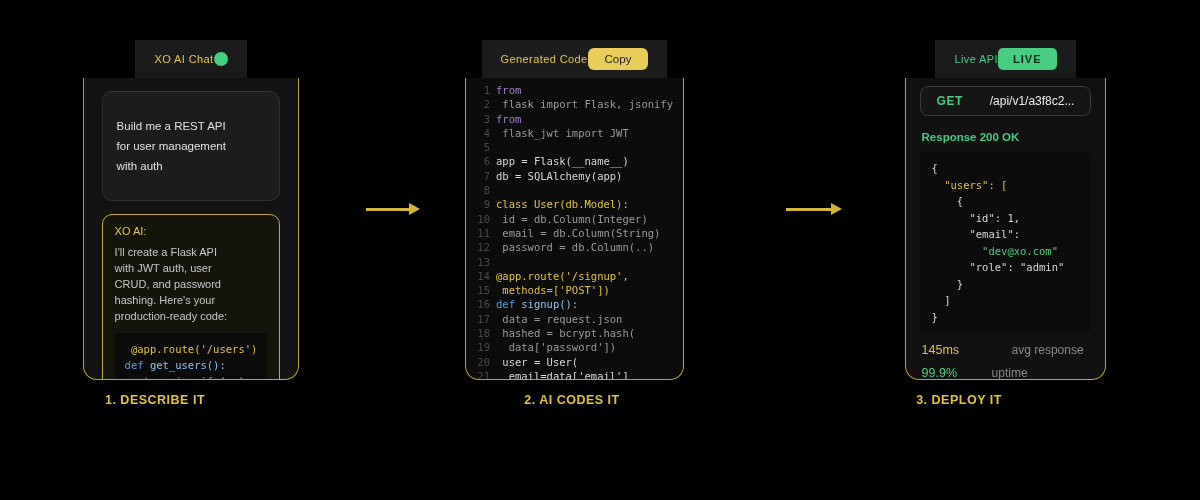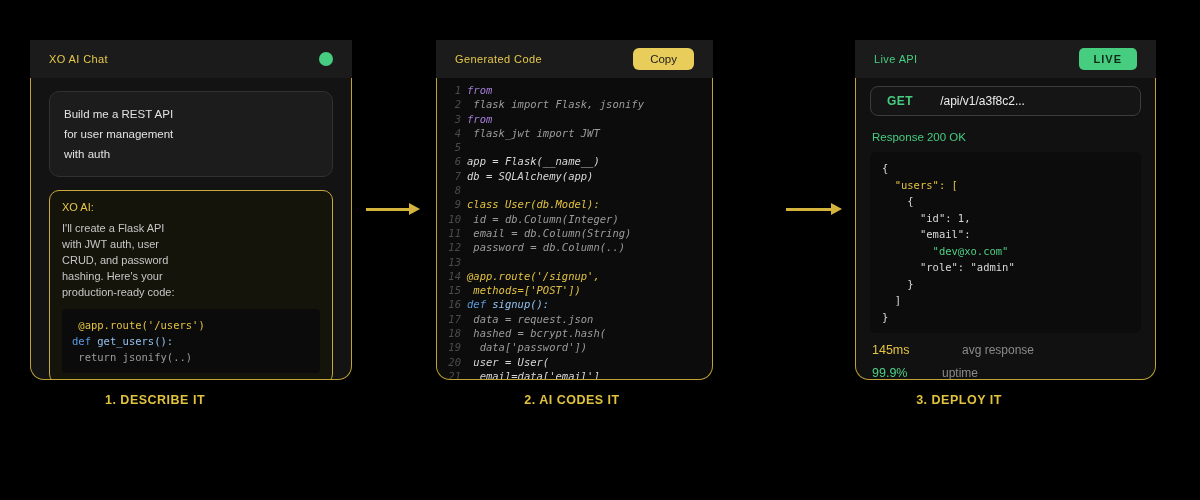--- a/index.html
+++ b/index.html
@@ -1,74 +1,74 @@
 <!DOCTYPE html>
 <html><head>
 <meta charset="utf-8">
 <style>
   html,body{margin:0;padding:0;}
   body{
     width:1200px;height:500px;background:#000;position:relative;overflow:hidden;
     font-family:"Liberation Sans",sans-serif;
   }
-  .panel{position:absolute;top:40px;display:flex;flex-direction:column;}
+  .panel{position:absolute;top:40px;display:flex;flex-direction:column;align-items:center;}
   #panel-chat{left:30px;width:322px;height:340px;}
   #panel-code{left:436px;width:277px;height:340px;}
   #panel-api{left:855px;width:301px;height:340px;}
 
   .panel-header{
     flex:0 0 38px;height:38px;background:#1b1b1b;display:flex;align-items:center;
     justify-content:space-between;padding:0 19px;box-sizing:border-box;
   }
   .panel-title{font-size:11px;letter-spacing:.4px;color:#e6c84a;}
   .panel-title.green{color:#46cd80;}
   .panel-body{
     flex:1;border:1px solid #bfa238;border-top:none;border-radius:0 0 14px 14px;
     box-sizing:border-box;overflow:hidden;
   }
 
   
   .chat-body{background:#131313;padding:13px 18px;}
   .user-msg{
     background:#1c1c1c;border:1px solid #313131;border-radius:10px;
-    padding:12px 14px;margin-bottom:13px;
+    padding:24px 14px;margin-bottom:13px;
   }
   .user-msg .msg-line{color:#e2e2e2;font-size:11.5px;line-height:20px;}
   .ai-msg{
     background:#14140b;border:1px solid #c9a93c;border-radius:10px;padding:10px 12px;
   }
   .ai-label{color:#e6c84a;font-size:11px;margin-bottom:7px;}
   .ai-text .msg-line{color:#c6c6c6;font-size:11px;line-height:16px;}
   .chat-code{
     background:#0b0b0b;border-radius:4px;margin-top:9px;padding:8px 10px;
     font-family:"DejaVu Sans Mono",monospace;font-size:10.5px;line-height:16px;
   }
   .status-dot{width:14px;height:14px;border-radius:50%;background:#46cd80;}
 
   
   .copy-btn{
     background:#e8cd5a;color:#1c1c1c;font-size:11.5px;font-family:inherit;
     padding:5px 17px;border-radius:6px;border:none;cursor:pointer;
   }
   .code-body{
     background:#0c0c0c;padding:5px 10px 0 8px;
-    font-family:"DejaVu Sans Mono",monospace;font-size:10.5px;line-height:14.3px;font-style:italic;
+    font-family:"DejaVu Sans Mono",monospace;font-size:10.5px;line-height:14.3px;
   }
   .line{white-space:pre;}
   .lnum{display:inline-block;width:16px;text-align:right;margin-right:6px;color:#4a4a4a;}
 
   
   .api-body{background:#111;padding:8px 14px;}
   .endpoint-box{
     height:30px;border:1px solid #3d3d3d;border-radius:8px;background:#151515;
     display:flex;align-items:center;padding:8px 16px;margin-bottom:11px;box-sizing:border-box;
   }
   .method{color:#46cd80;font-size:12px;font-weight:bold;margin-right:27px;letter-spacing:.5px;}
   .endpoint-url{color:#ececec;font-size:12px;}
-  .response-label{color:#46cd80;font-size:11.5px;margin:15px 0 9px 2px;}
+  .response-label{color:#46cd80;font-size:11.5px;margin:15px 0 9px 2px;font-weight:bold;}
   .json-box{
     background:#0c0c0c;border-radius:6px;padding:8px 12px;
     font-family:"DejaVu Sans Mono",monospace;font-size:10.5px;line-height:16.5px;
   }
   .stats{margin-top:8px;padding-left:2px;}
   .stat-row{display:flex;align-items:center;height:18px;margin-bottom:5px;}
   .stat-value{width:90px;font-size:12.5px;}
   .stat-label{color:#8a8a8a;font-size:12px;}
   .stat-label.shift{margin-left:-20px;}
 

